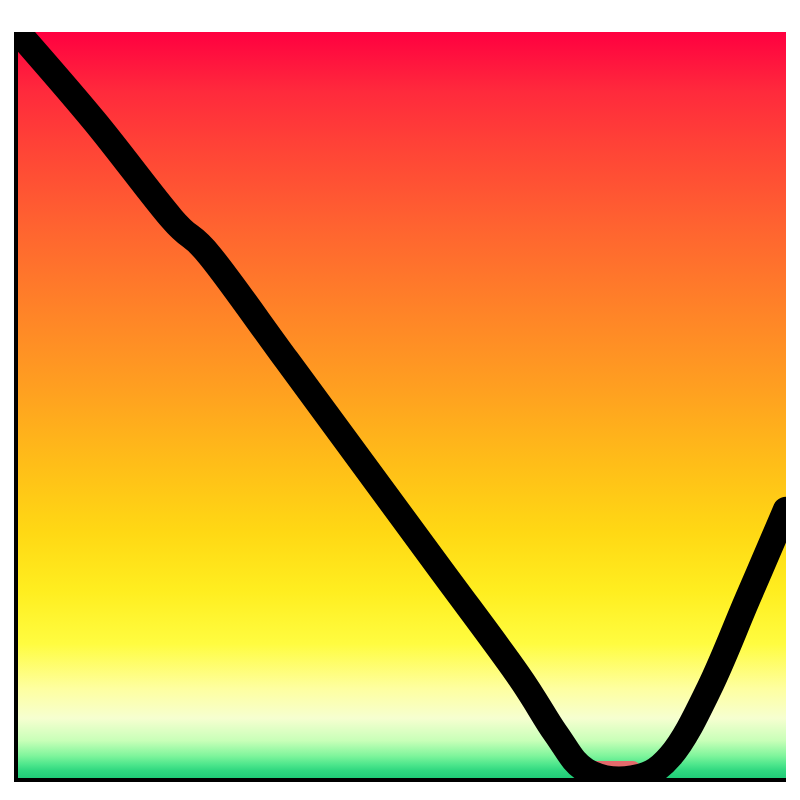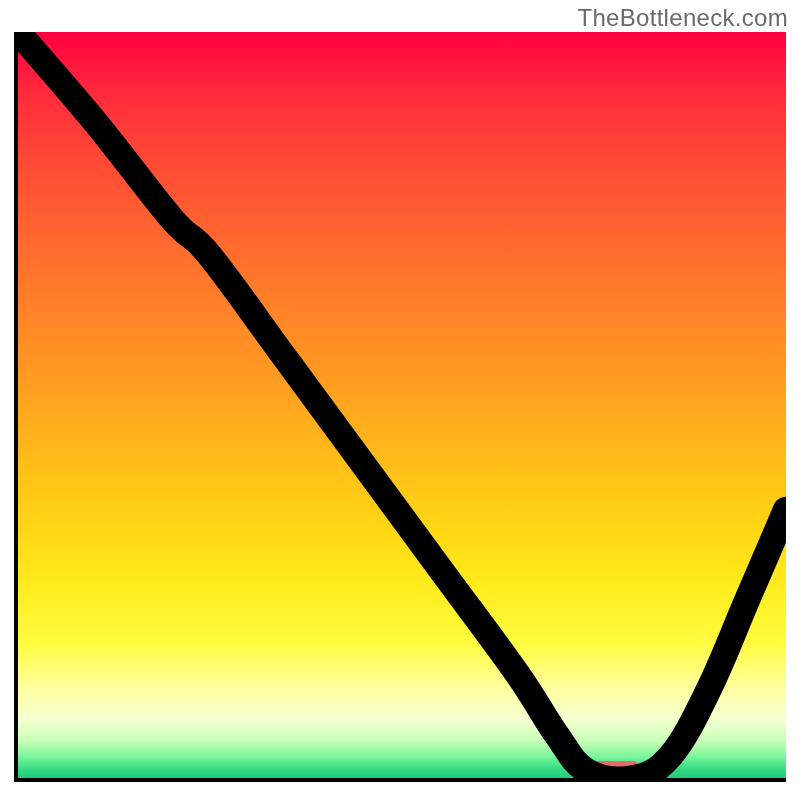--- a/index.html
+++ b/index.html
@@ -77,21 +77,20 @@
     fill: none;
     stroke: #000;
     stroke-width: 3.4;
     stroke-linecap: round;
     stroke-linejoin: round;
   }
 </style>
 </head>
 <body>
 <div class="container">
-  <div class="watermark">TheBottleneck.com</div>
 
   <div class="plot-area">
     <div class="gradient"></div>
 
     <div class="marker" id="marker" style="left: 73%; width: 8%; bottom: 3px;"></div>
 
     <svg class="curve" viewBox="0 0 100 100" preserveAspectRatio="none">
       <path id="curvePath" d="M 0.00 0.00 C 1.80 2.16, 6.40 7.50, 10.00 12.00 C 13.60 16.50, 17.30 21.76, 20.00 25.00 C 22.70 28.24, 22.30 26.58, 25.00 30.00 C 27.70 33.42, 31.40 38.96, 35.00 44.00 C 38.60 49.04, 41.40 52.96, 45.00 58.00 C 48.60 63.04, 51.40 66.96, 55.00 72.00 C 58.60 77.04, 62.30 82.04, 65.00 86.00 C 67.70 89.96, 68.38 91.66, 70.00 94.00 C 71.62 96.34, 72.20 97.92, 74.00 99.00 C 75.80 100.08, 78.02 100.36, 80.00 100.00 C 81.98 99.64, 83.20 99.16, 85.00 97.00 C 86.80 94.84, 88.20 91.78, 90.00 88.00 C 91.80 84.22, 93.20 80.32, 95.00 76.00 C 96.80 71.68, 99.10 66.16, 100.00 64.00"></path>
     </svg>
   </div>

